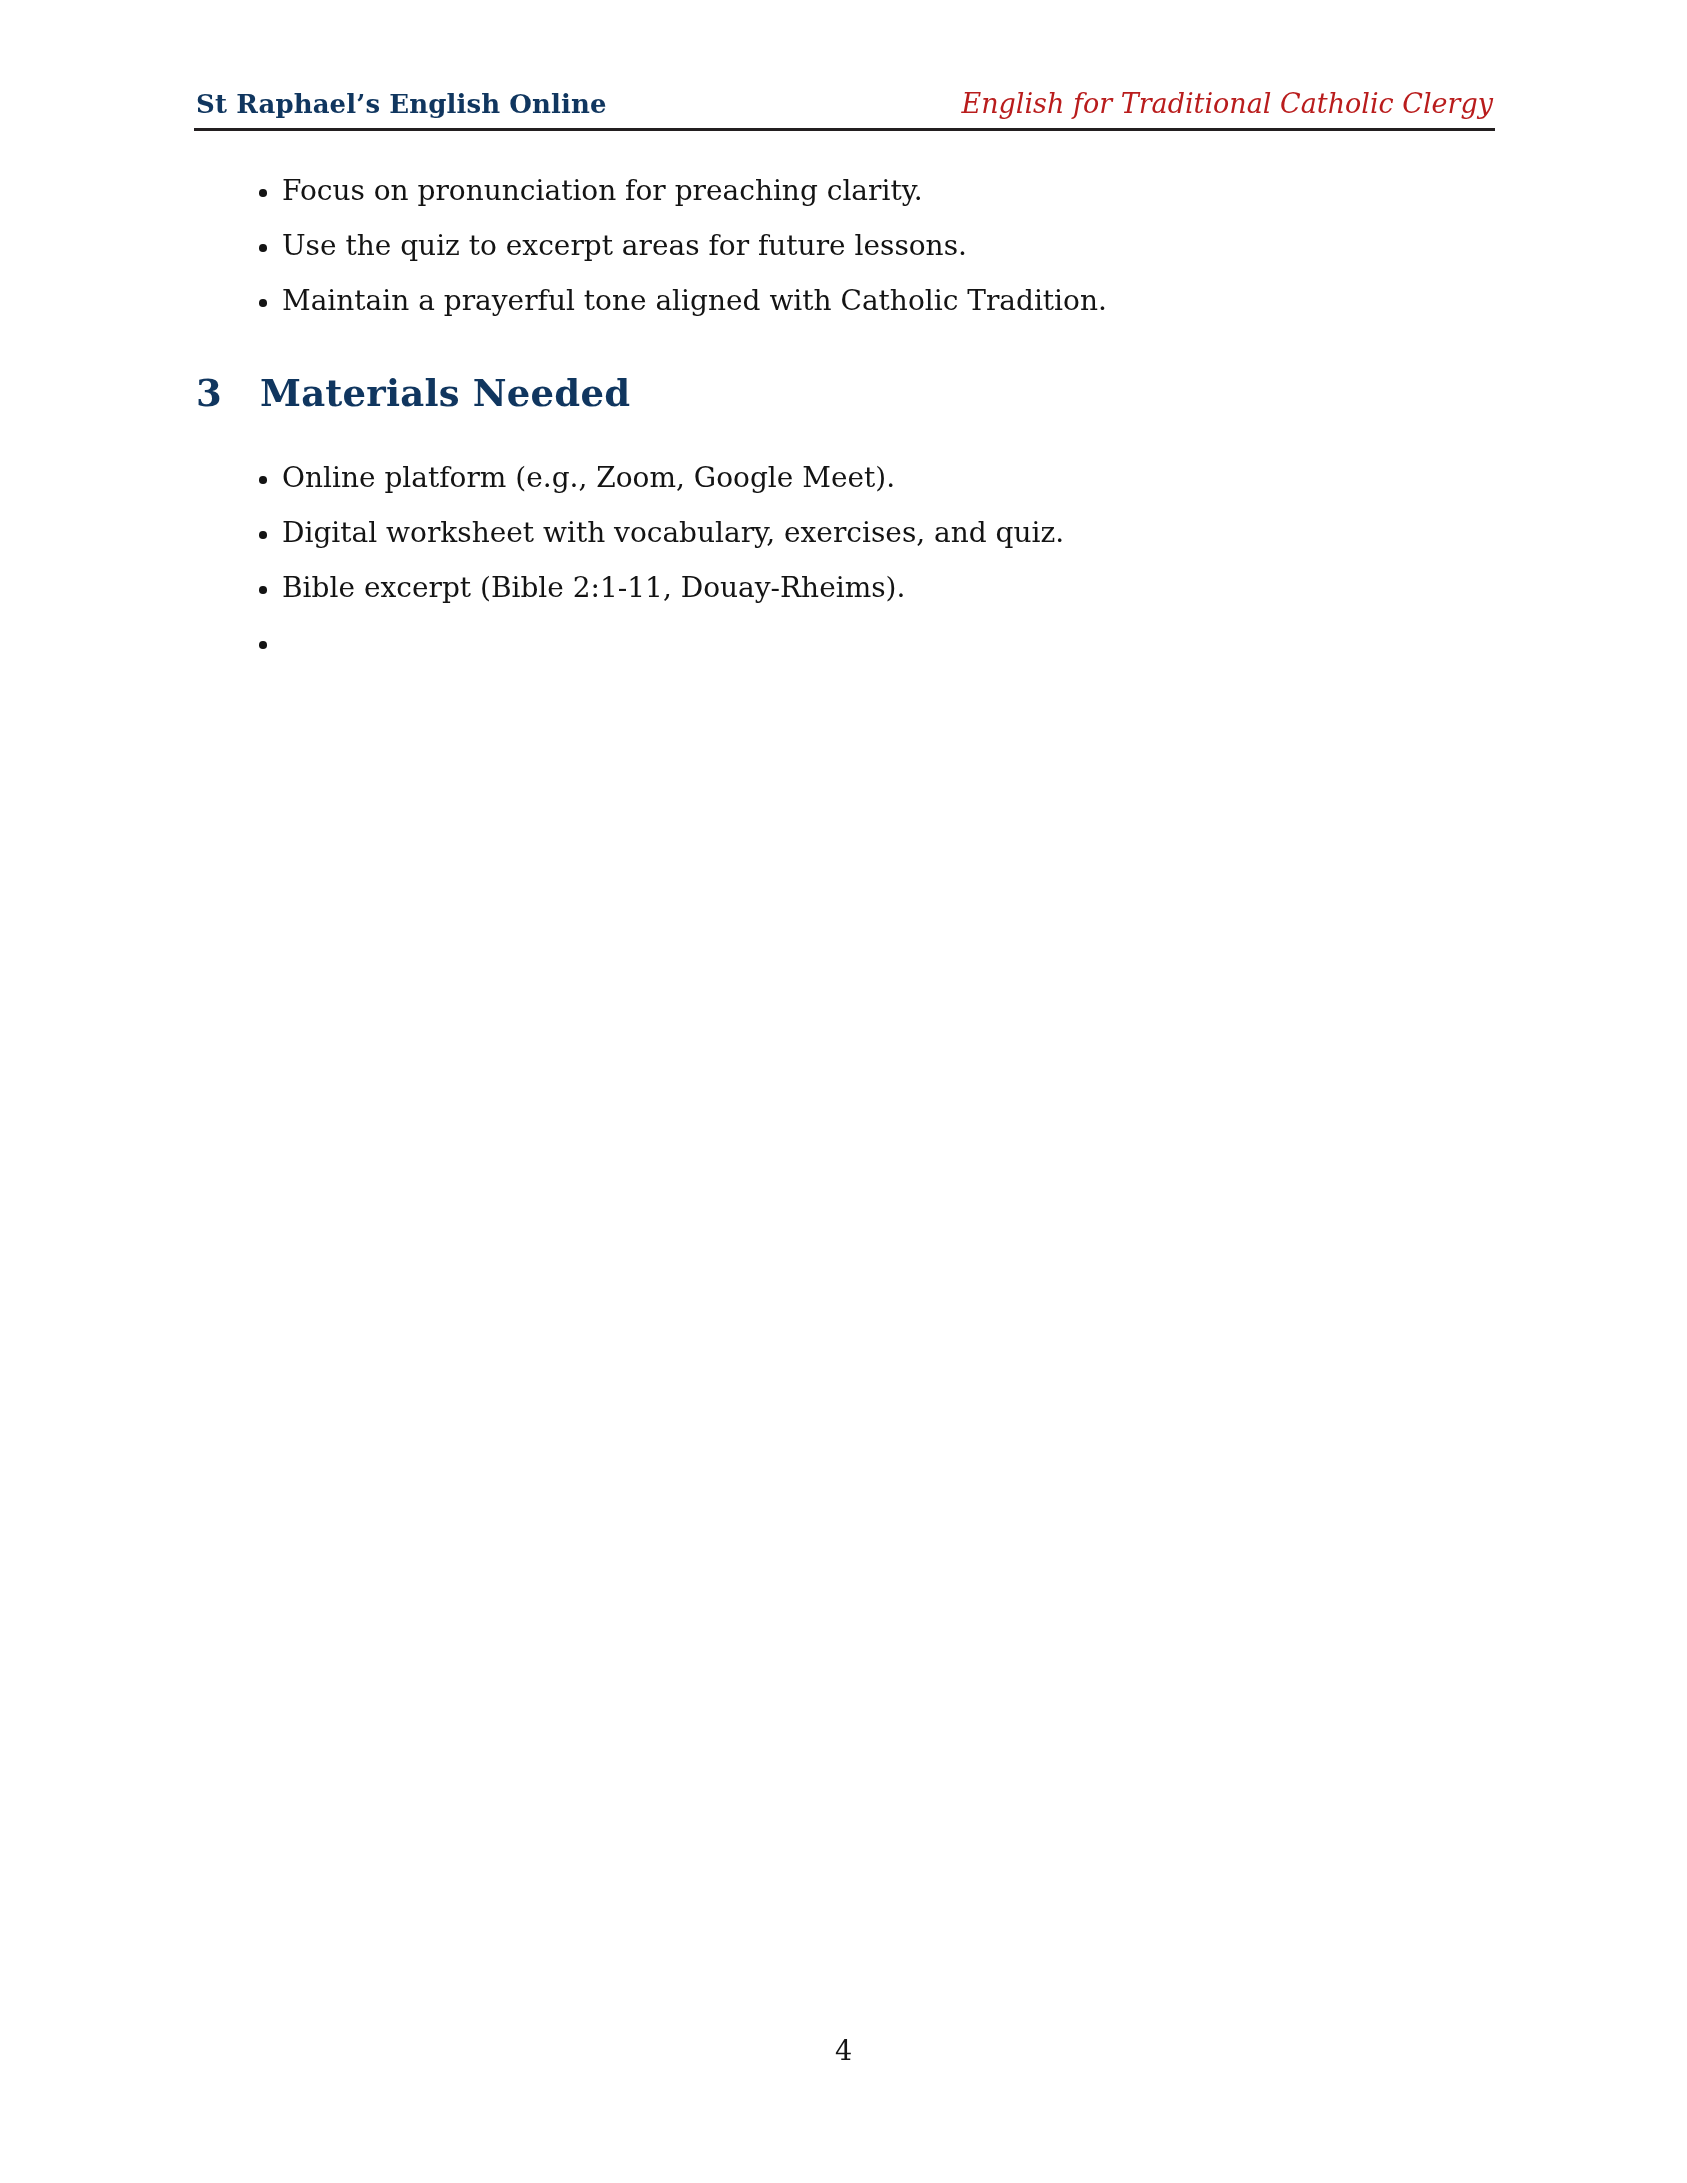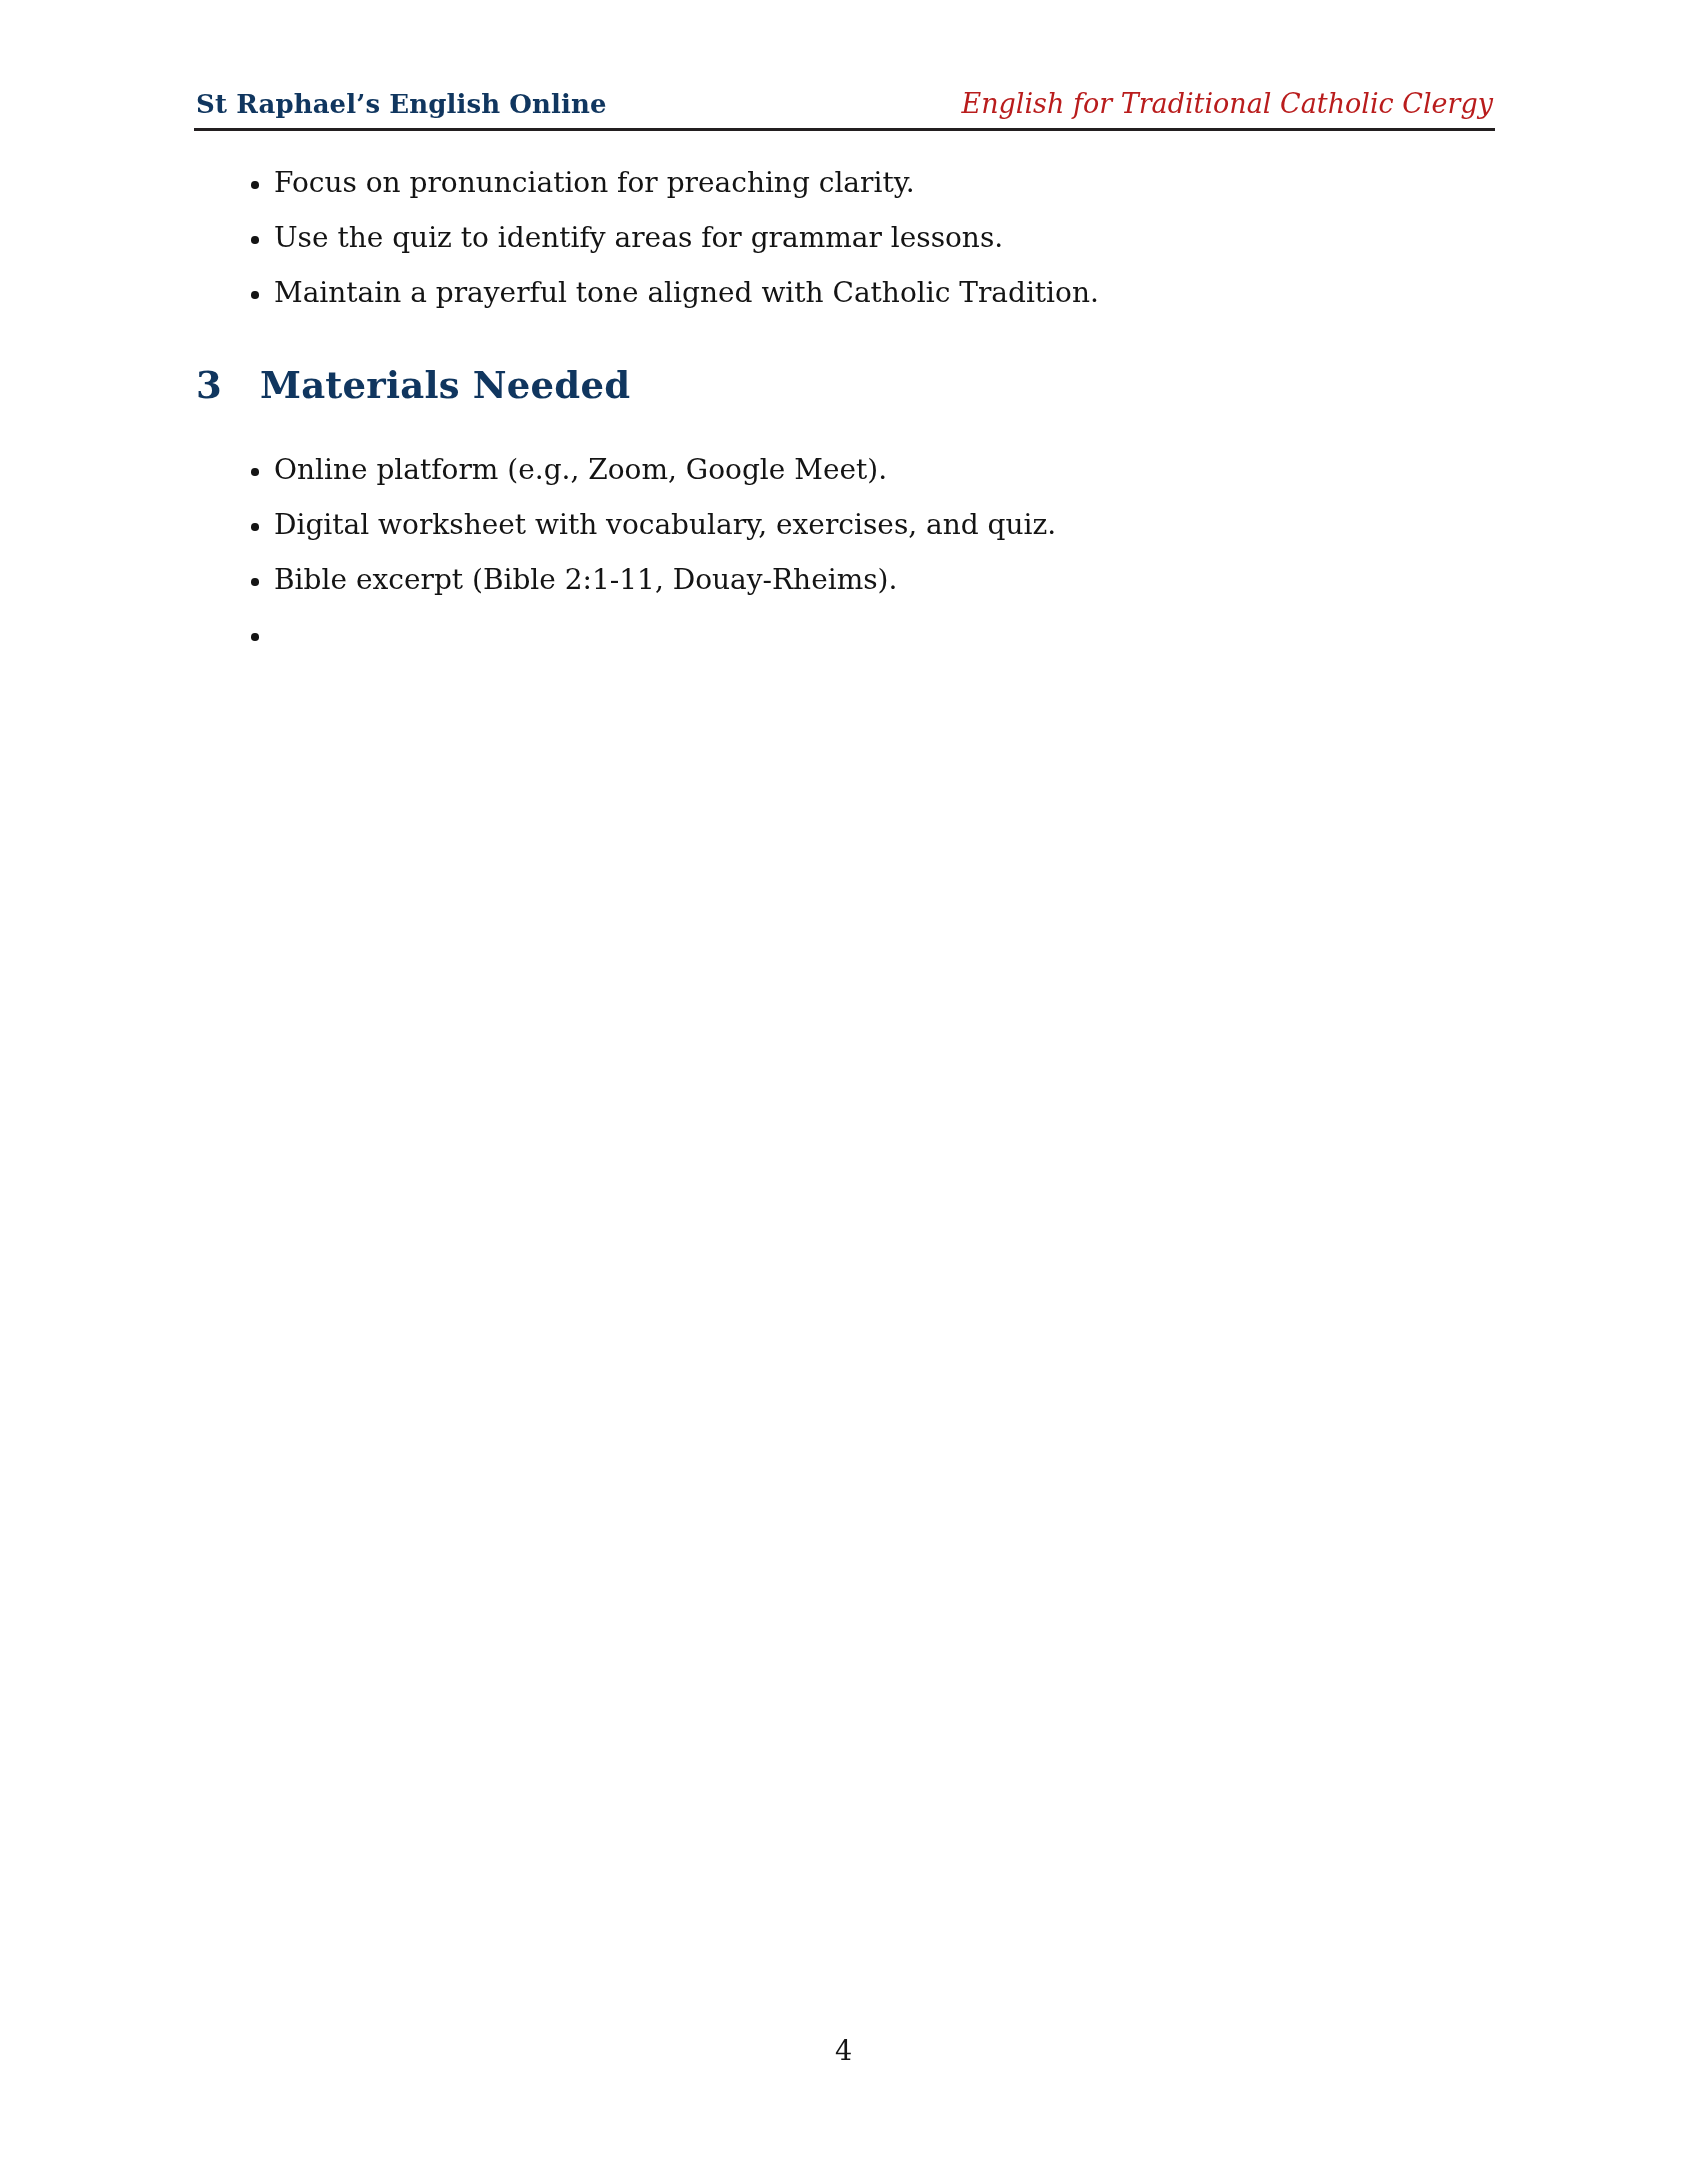--- a/index.html
+++ b/index.html
@@ -60,21 +60,21 @@
   
   .content {
     position: absolute;
     left: 196px;
     top: 165px;
     width: 1299px;
   }
 
   ul.bullets {
     list-style: none;
-    margin: 4px;
+    margin: 12px;
     padding: 0;
   }
 
   ul.bullets li {
     position: relative;
     padding-left: 74px;
     font-size: 28px;
     line-height: 1.0;
     color: #141414;
     margin-bottom: 27px;
@@ -145,21 +145,21 @@
 
   <div class="content">
 
     <ul class="bullets list-top">
       <li>
         <span class="bullet-dot"></span>
         <span>Focus on pronunciation for preaching clarity.</span>
       </li>
       <li>
         <span class="bullet-dot"></span>
-        <span>Use the quiz to identify areas for grammar lessons.</span>
+        <span>Use the quiz to excerpt areas for future lessons.</span>
       </li>
       <li>
         <span class="bullet-dot"></span>
         <span>Maintain a prayerful tone aligned with Catholic Tradition.</span>
       </li>
     </ul>
 
     <h2 class="section-heading">
       <span class="sec-num">3</span>
       <span class="sec-title">Materials Needed</span>

